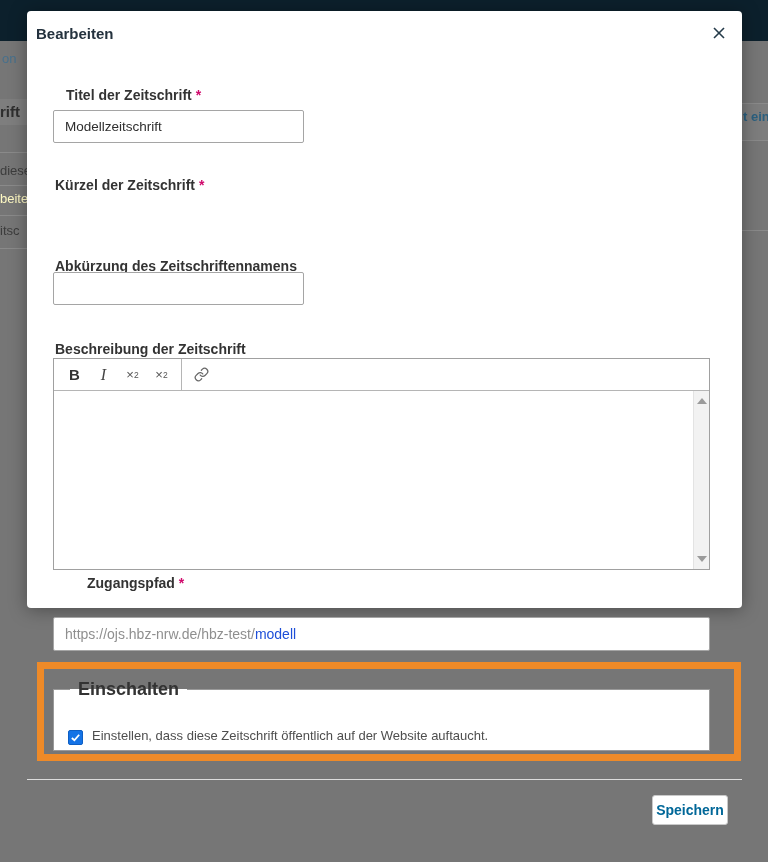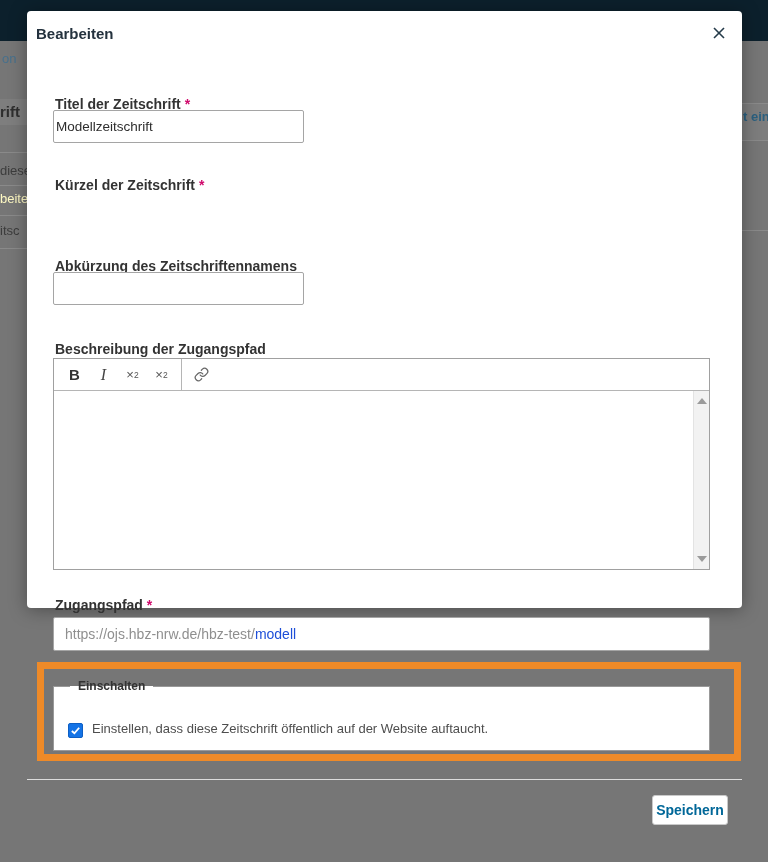--- a/index.html
+++ b/index.html
@@ -38,31 +38,31 @@
     display: flex; align-items: center; justify-content: center; cursor: pointer;
   }
 
   .field-label { position: absolute; left: 28px; font-size: 14px; font-weight: bold; color: #333333; }
   .req { color: #d00a6c; font-weight: bold; }
 
   .text-input {
     position: absolute; left: 26px; height: 33px;
     border: 1px solid #a5a5a5; border-radius: 2px; background: #fff;
     font-family: "Liberation Sans", sans-serif; font-size: 13.5px; color: #2e2e2e;
-    padding: 0 2px; outline: none;
+    padding: 0 11px; outline: none;
   }
   .input-title  { top: 99px;  width: 251px; }
   .input-kurzel { top: 180px; width: 125px; }
   .input-abk    { top: 261px; width: 251px; }
 
-  .lbl-title  { top: 85px; }
+  .lbl-title  { top: 76px; margin-left: 11px; }
   .lbl-kurzel { top: 166px; }
   .lbl-abk    { top: 247px; }
   .lbl-beschr { top: 330px; }
-  .lbl-pfad   { top: 586px; }
+  .lbl-pfad   { top: 564px; margin-left: 32px; }
 
   
   .editor {
     position: absolute; left: 26px; top: 347px; width: 657px; height: 212px;
     border: 1px solid #a0a0a0; background: #fff;
   }
   .editor-toolbar {
     height: 32px; border-bottom: 1px solid #b5b5b5;
     display: flex; align-items: center; padding-left: 6px;
   }
@@ -99,21 +99,21 @@
   .annotation-box {
     position: absolute; left: 10px; top: 651px; width: 704px; height: 99px;
     border: 7px solid #ee8a28; pointer-events: none; z-index: 5;
   }
   .enable-fieldset {
     position: absolute; left: 26px; top: 668px; width: 657px; height: 72px;
     border: 1px solid #999999; background: #fff;
   }
   .enable-fieldset legend {
     margin-left: 16px; padding: 0 8px;
-    font-size: 12px; font-weight: bold; color: #333333;
+    font-size: 18px; font-weight: bold; color: #333333;
   }
   .checkbox {
     position: absolute; left: 14px; top: 30px; width: 15px; height: 15px;
     background: #1473e6; border: 1px solid #0e5fc4; border-radius: 2px;
     display: flex; align-items: center; justify-content: center; cursor: pointer;
   }
   .checkbox-label {
     position: absolute; left: 38px; top: 28px;
     font-size: 13px; color: #4e4e4e;
   }
@@ -169,21 +169,21 @@
     <span>Kürzel der Zeitschrift</span>
     <span class="req">*</span>
   </div>
 
   <div class="field-label lbl-abk">
     <span>Abkürzung des Zeitschriftennamens</span>
   </div>
   <input class="text-input input-abk" type="text" value="" style="">
 
   <div class="field-label lbl-beschr">
-    <span>Beschreibung der Zugangspfad</span>
+    <span>Beschreibung der Zeitschrift</span>
   </div>
   <div class="editor">
     <div class="editor-toolbar">
       <button class="tb-btn tb-bold">B</button>
       <button class="tb-btn tb-italic">I</button>
       <button class="tb-btn tb-script">
         <span>×</span>
           <sup>2</sup>
       </button>
       <button class="tb-btn tb-script">

